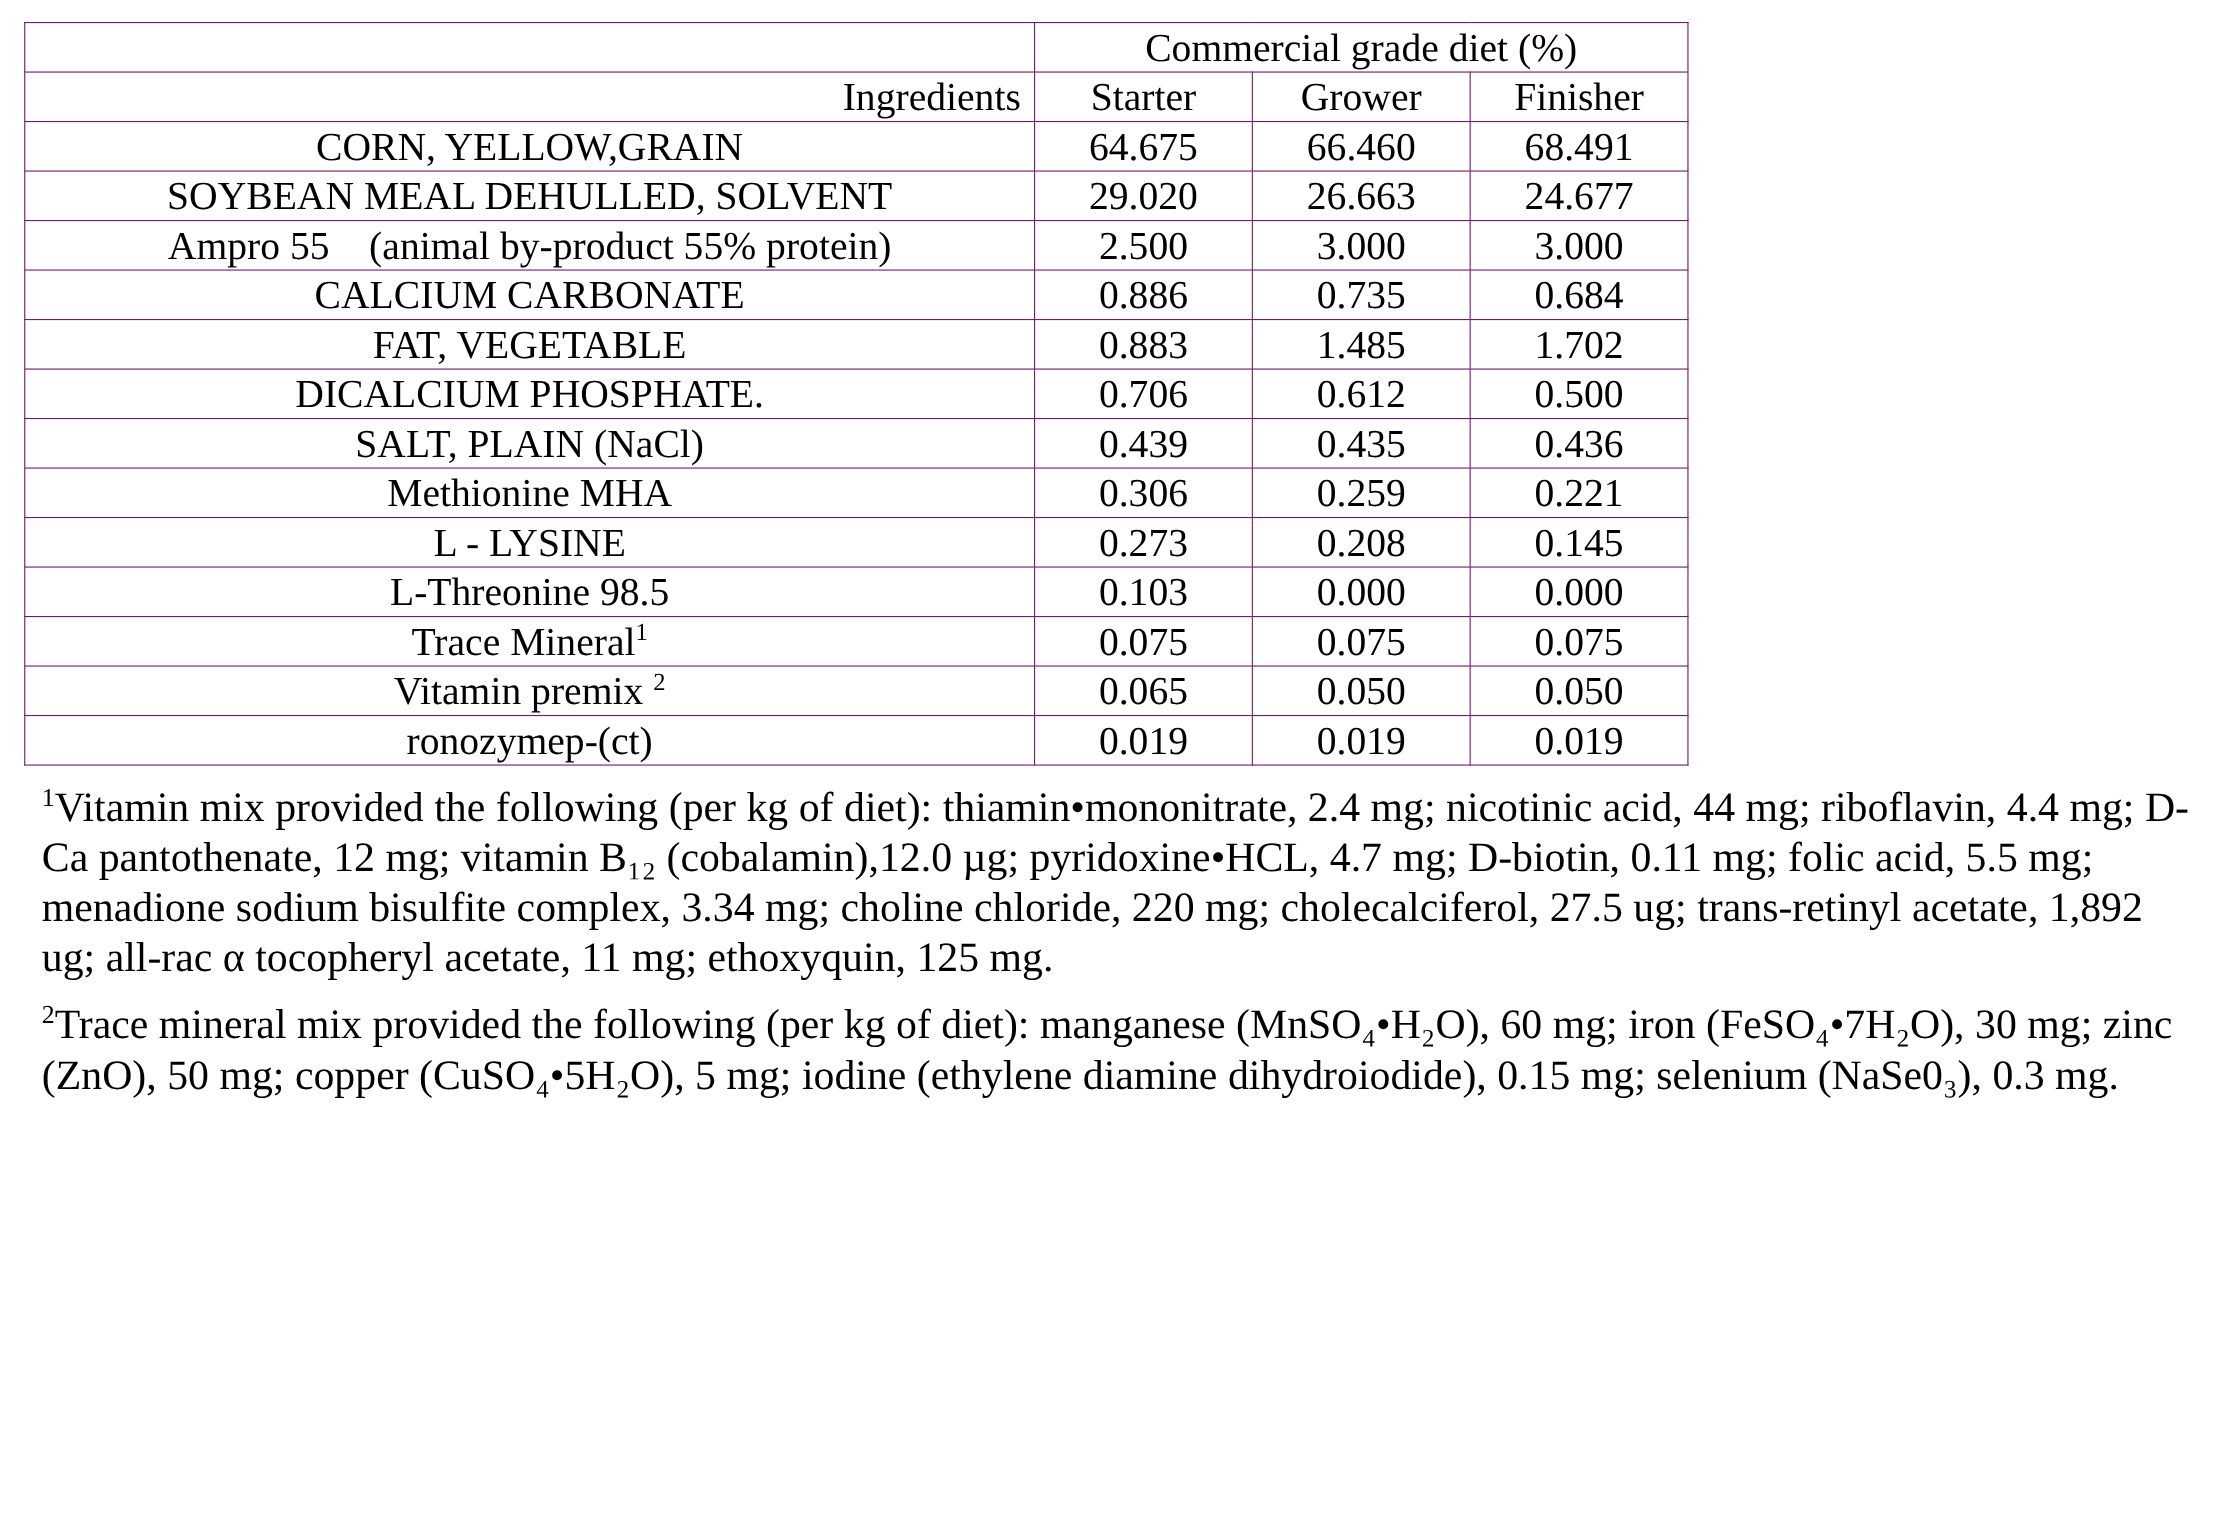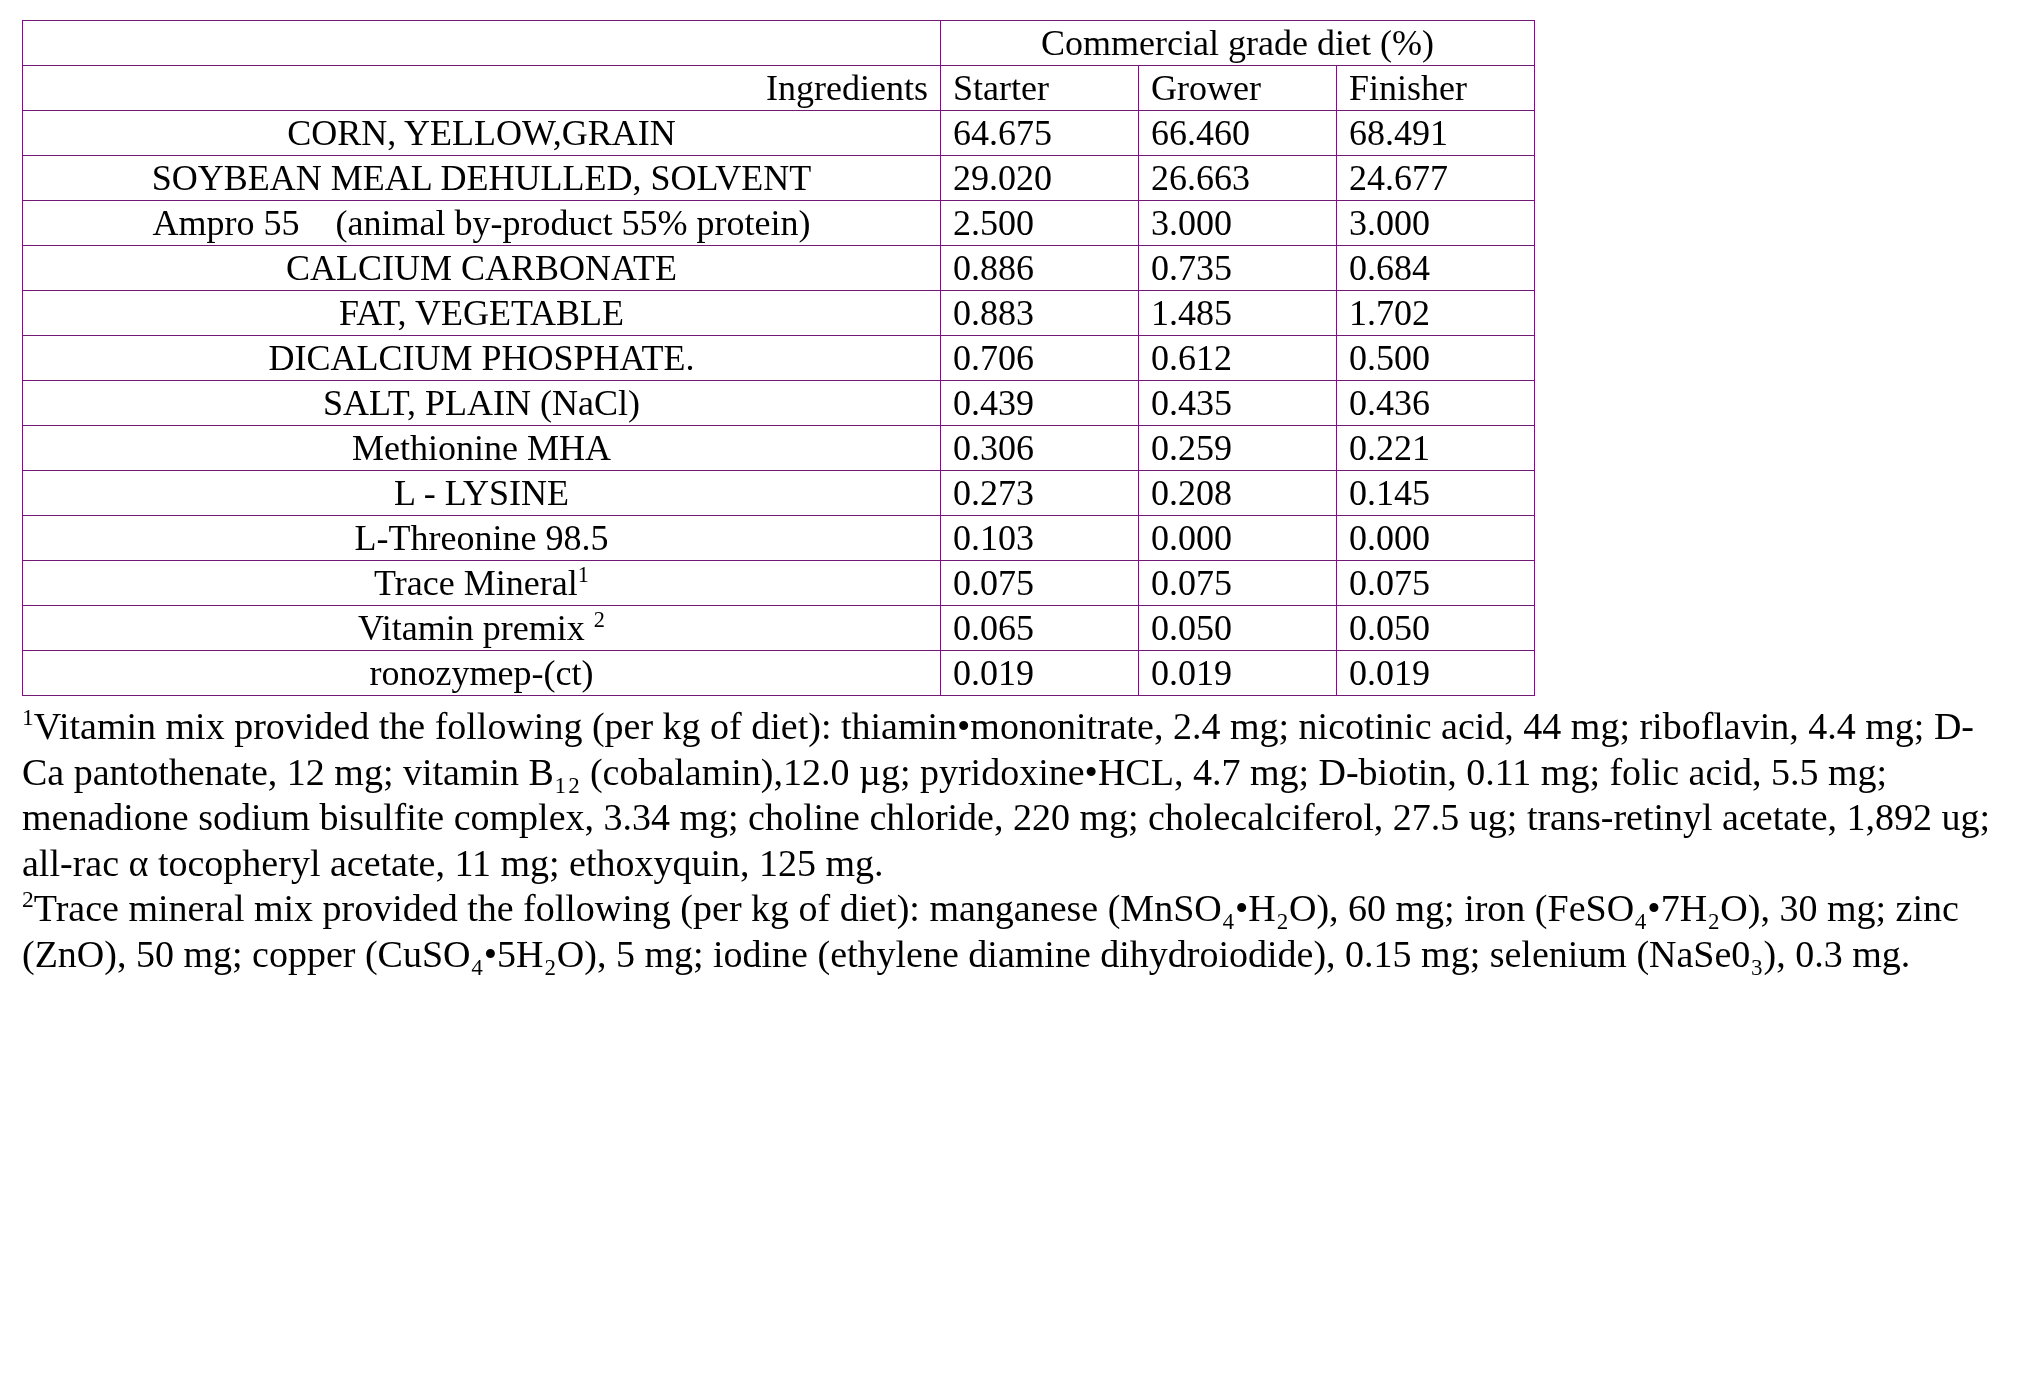--- a/index.html
+++ b/index.html
@@ -36,39 +36,39 @@
   .col-ing { width: 918px; }
   .col-num { width: 198px; }
   .group-header {
     text-align: center;
     font-size: 37px;
   }
   .hdr-ing {
     text-align: right;
   }
   .hdr-num, .num-cell {
-    text-align: left;
+    text-align: center;
   }
   .ing-cell {
     text-align: center;
     white-space: pre-wrap;
   }
   sup {
     font-size: 0.62em;
     line-height: 0;
     vertical-align: super;
   }
   .footnotes {
     margin-top: 8px;
     width: 1992px;
     font-size: 38px;
     line-height: 1.2;
   }
   .footnote {
-    margin: 0;
+    margin: 16px;
   }
 </style>
 </head>
 <body>
 
 <div class="page">
 
   <table class="diet-table">
     <colgroup>
       <col class="col-ing">

